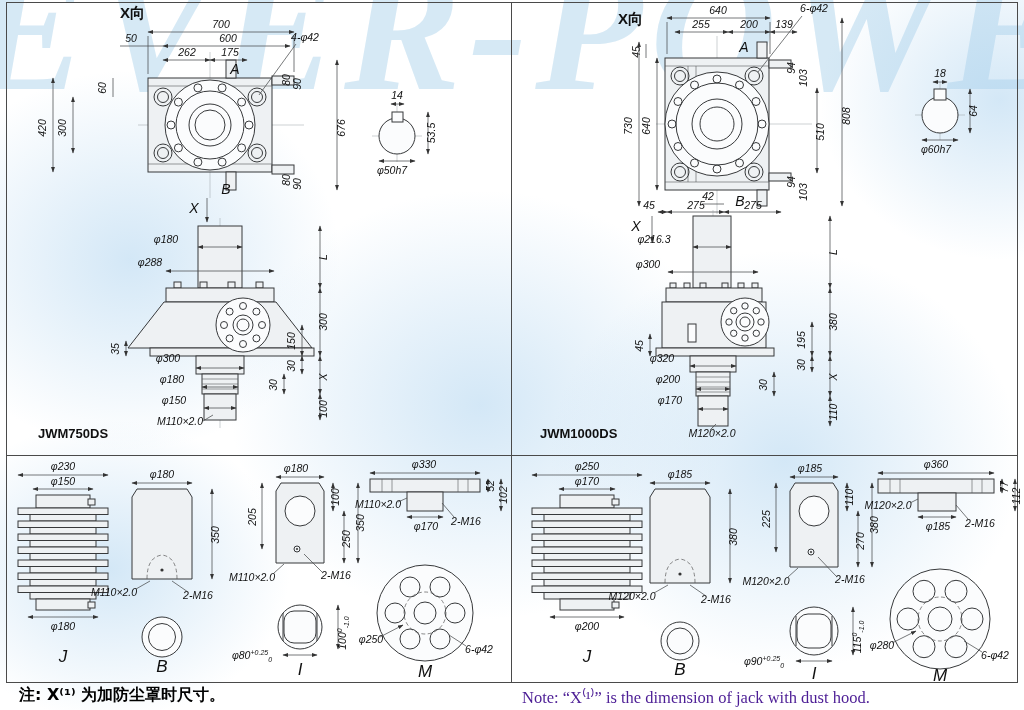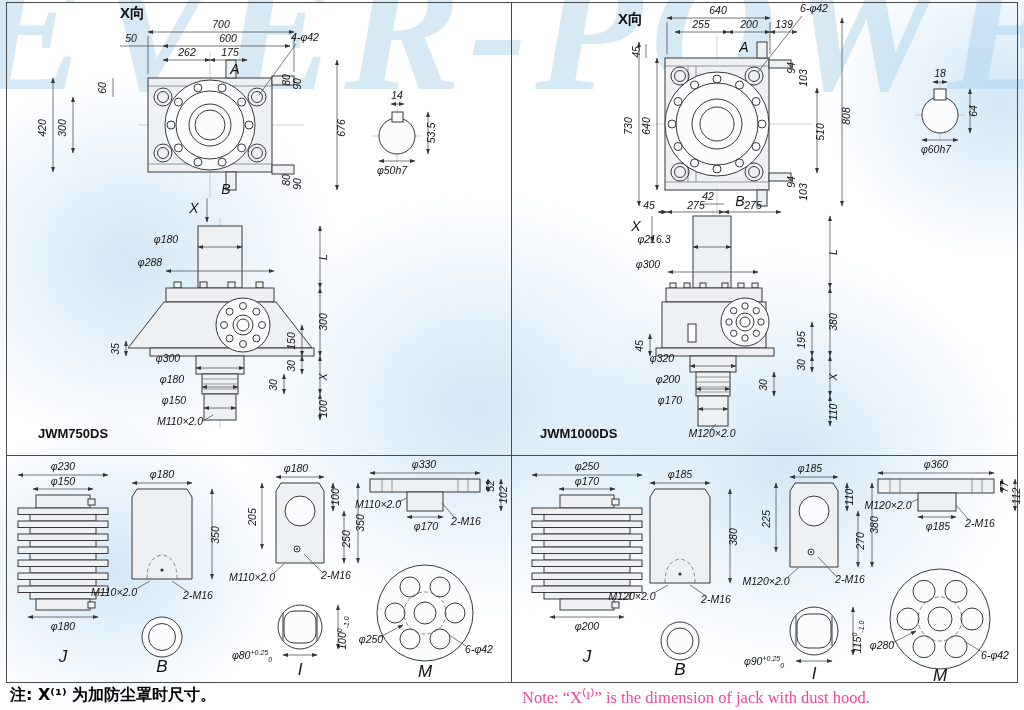--- a/index.html
+++ b/index.html
@@ -20,22 +20,22 @@
 .tol{font-size:7px;font-style:italic}
 .p{fill:#eef1f3;stroke:#37393b;stroke-width:1}
 .pw{fill:#fbfcfd;stroke:#37393b;stroke-width:1}
 .ln{fill:none;stroke:#37393b;stroke-width:1}
 .thin{fill:none;stroke:#55585a;stroke-width:.6}
 .dl{fill:none;stroke:#4a4c4e;stroke-width:.75}
 .cl{fill:none;stroke:#9aa0a4;stroke-width:.5}
 .dash{fill:none;stroke:#555;stroke-width:.7;stroke-dasharray:4 2.5}
 .da{marker-start:url(#ar);marker-end:url(#ar)}
 .de{marker-end:url(#ar)}
-.note-cn{position:absolute;left:10px;top:685px;font-size:16px;font-weight:bold;color:#000;font-family:"DejaVu Sans",sans-serif}
-.note-en{position:absolute;left:522px;top:685px;font-size:16.5px;color:#ec4899;font-family:"Liberation Serif",serif}
+.note-cn{position:absolute;left:19px;top:685px;font-size:16px;font-weight:bold;color:#000;font-family:"DejaVu Sans",sans-serif}
+.note-en{position:absolute;left:522px;top:685px;font-size:16.5px;color:#4c1d95;font-family:"Liberation Serif",serif}
 </style>
 </head>
 <body>
 
 <div class="wm">EVER-POWER</div>
 <div class="blob" style="left:-80px;top:70px;width:420px;height:380px"></div>
 <div class="blob" style="left:230px;top:190px;width:500px;height:430px"></div>
 <div class="blob" style="left:550px;top:250px;width:470px;height:420px"></div>
 <div class="blob" style="left:820px;top:-60px;width:360px;height:320px"></div>
 <div class="blob" style="left:-70px;top:420px;width:360px;height:300px"></div>

